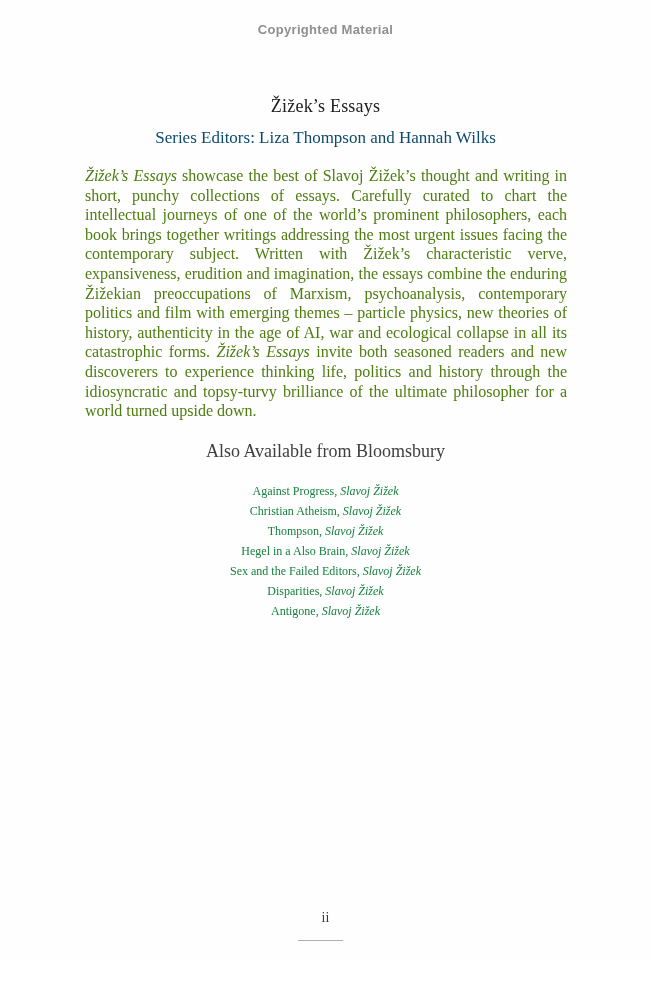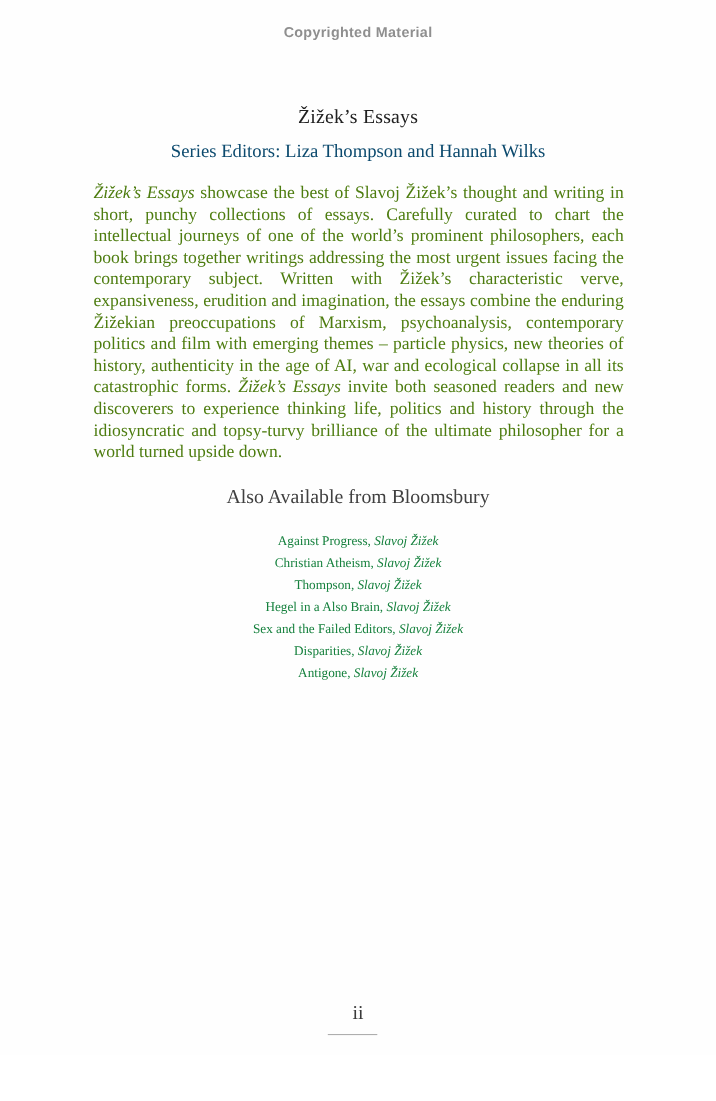--- a/index.html
+++ b/index.html
@@ -65,21 +65,21 @@
   .page-rule {
     position: absolute;
     top: 940px;
     left: 298px;
     width: 45px;
     height: 1px;
     background: #aeaeae;
   }
   .page-number {
     top: 910px;
-    font-size: 18px;
+    font-size: 14px;
     color: #3a3a3a;
   }
 </style>
 </head>
 <body>
 
 <div class="page">
 
   <div class="centered watermark wm-top">Copyrighted Material</div>
 

